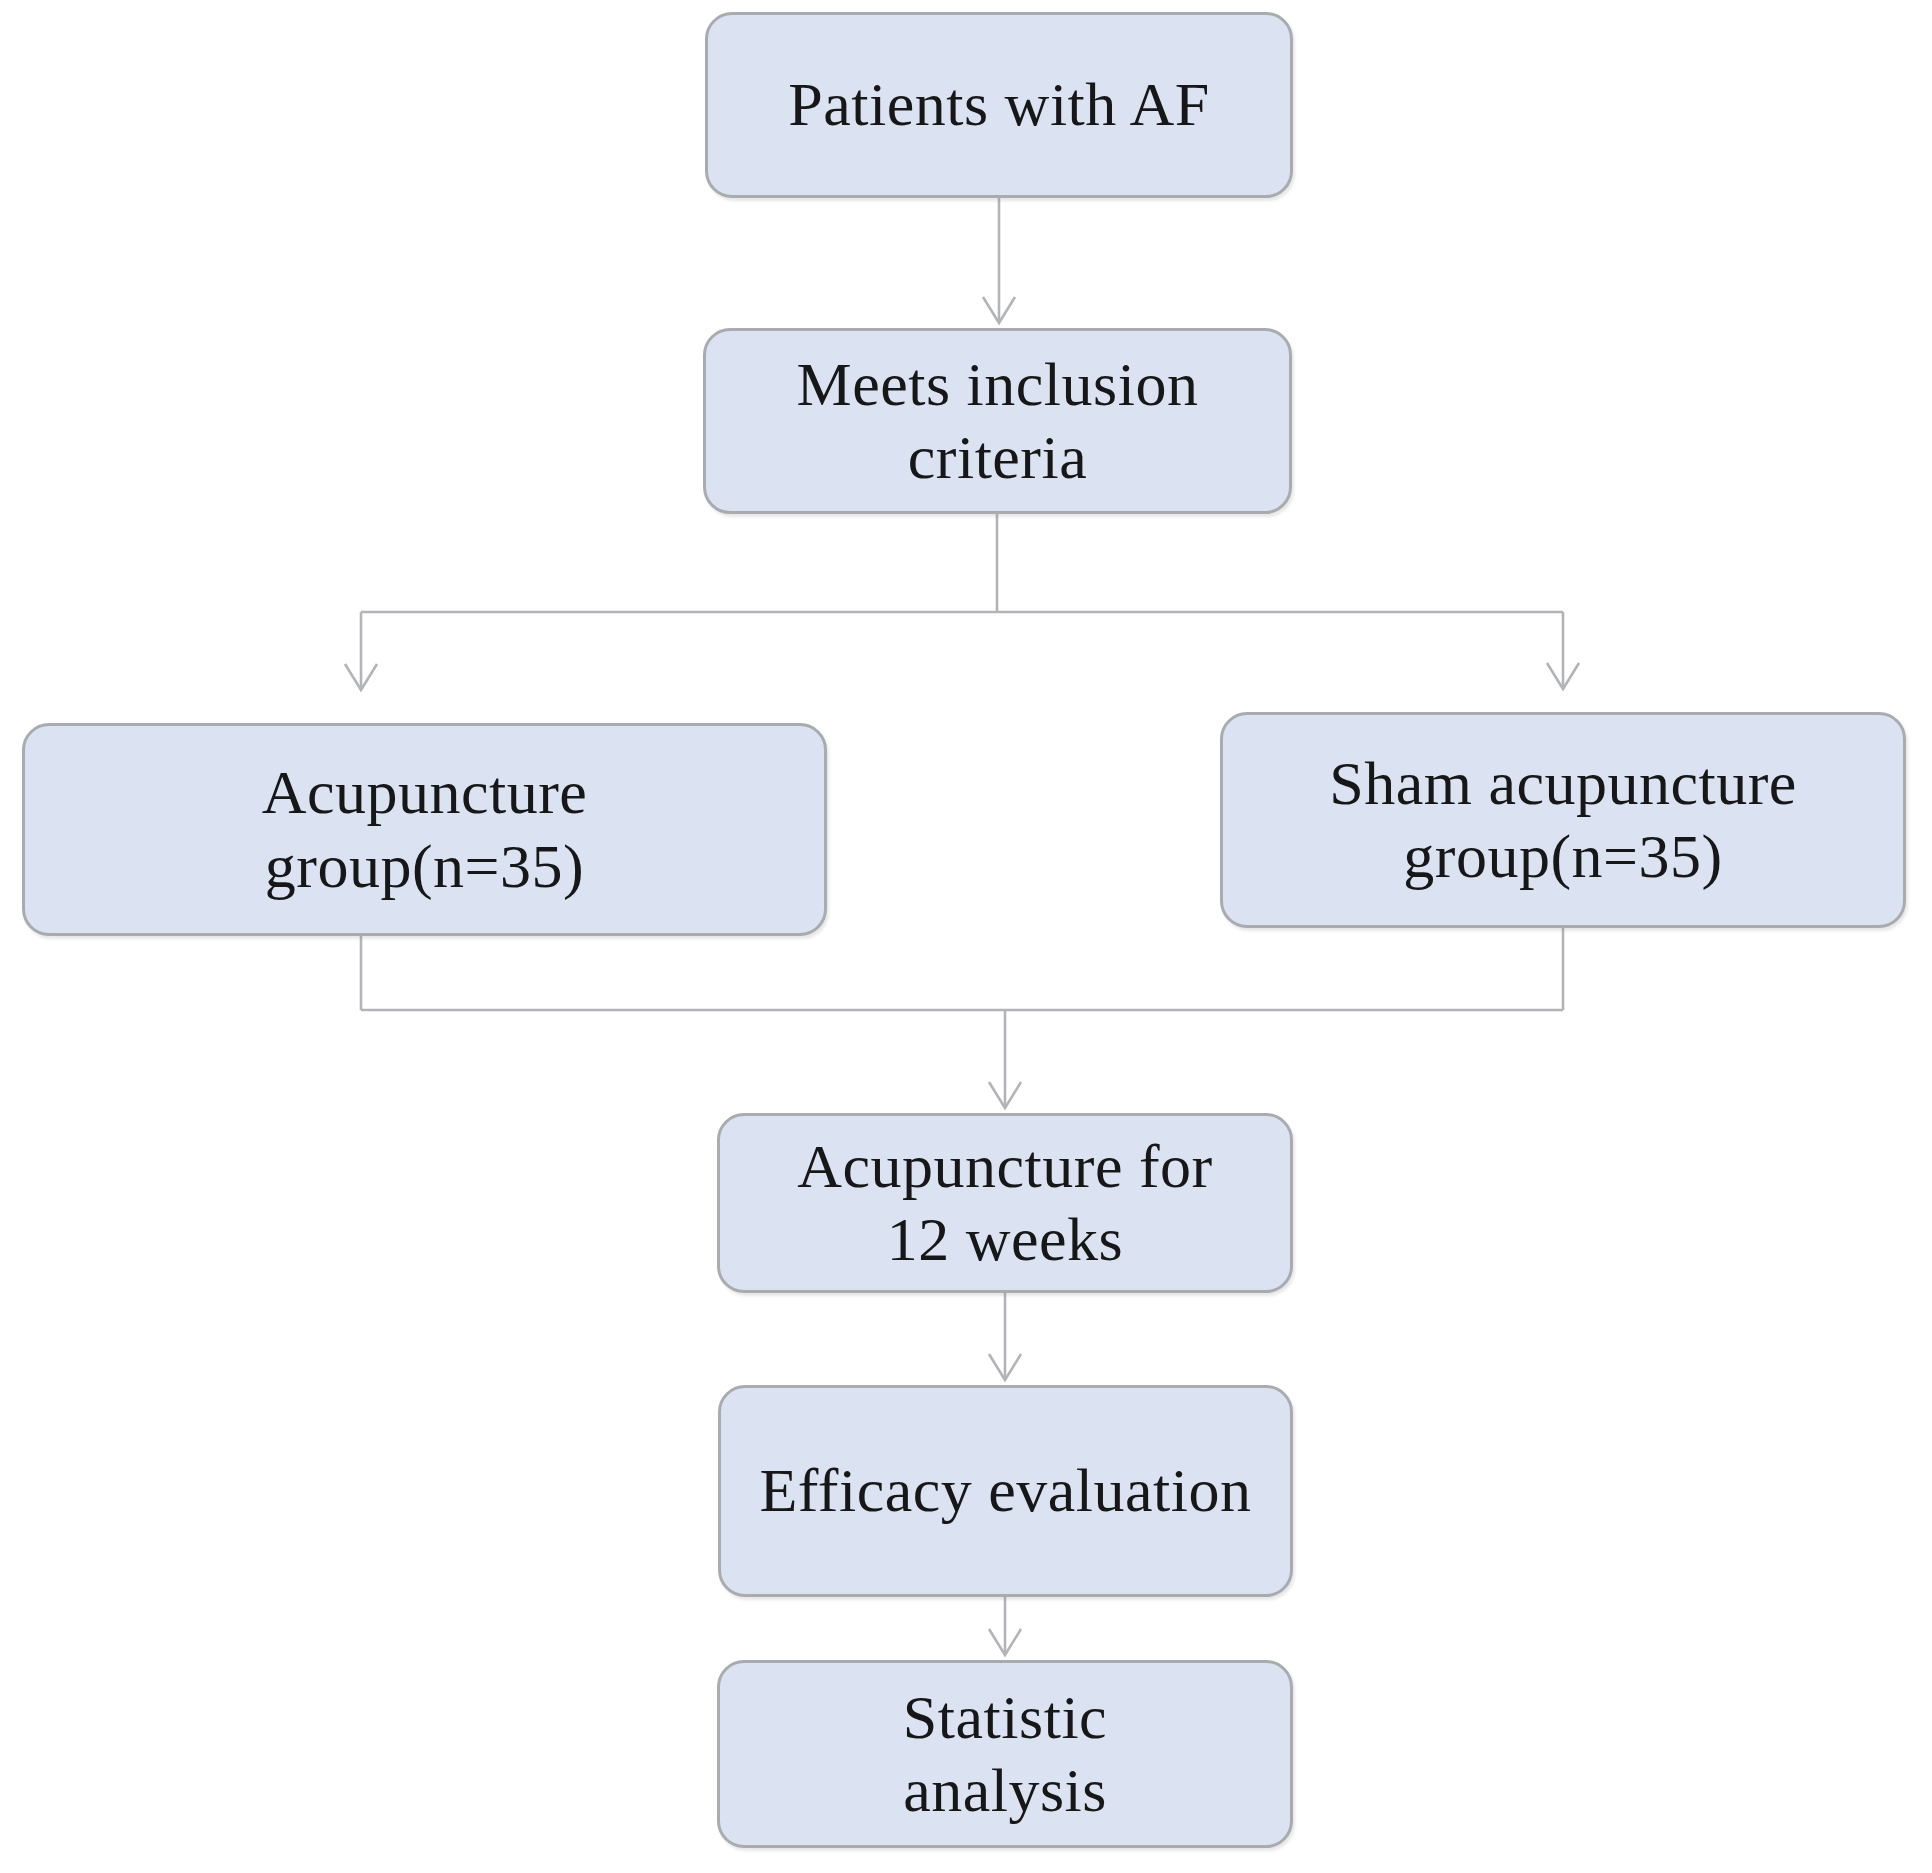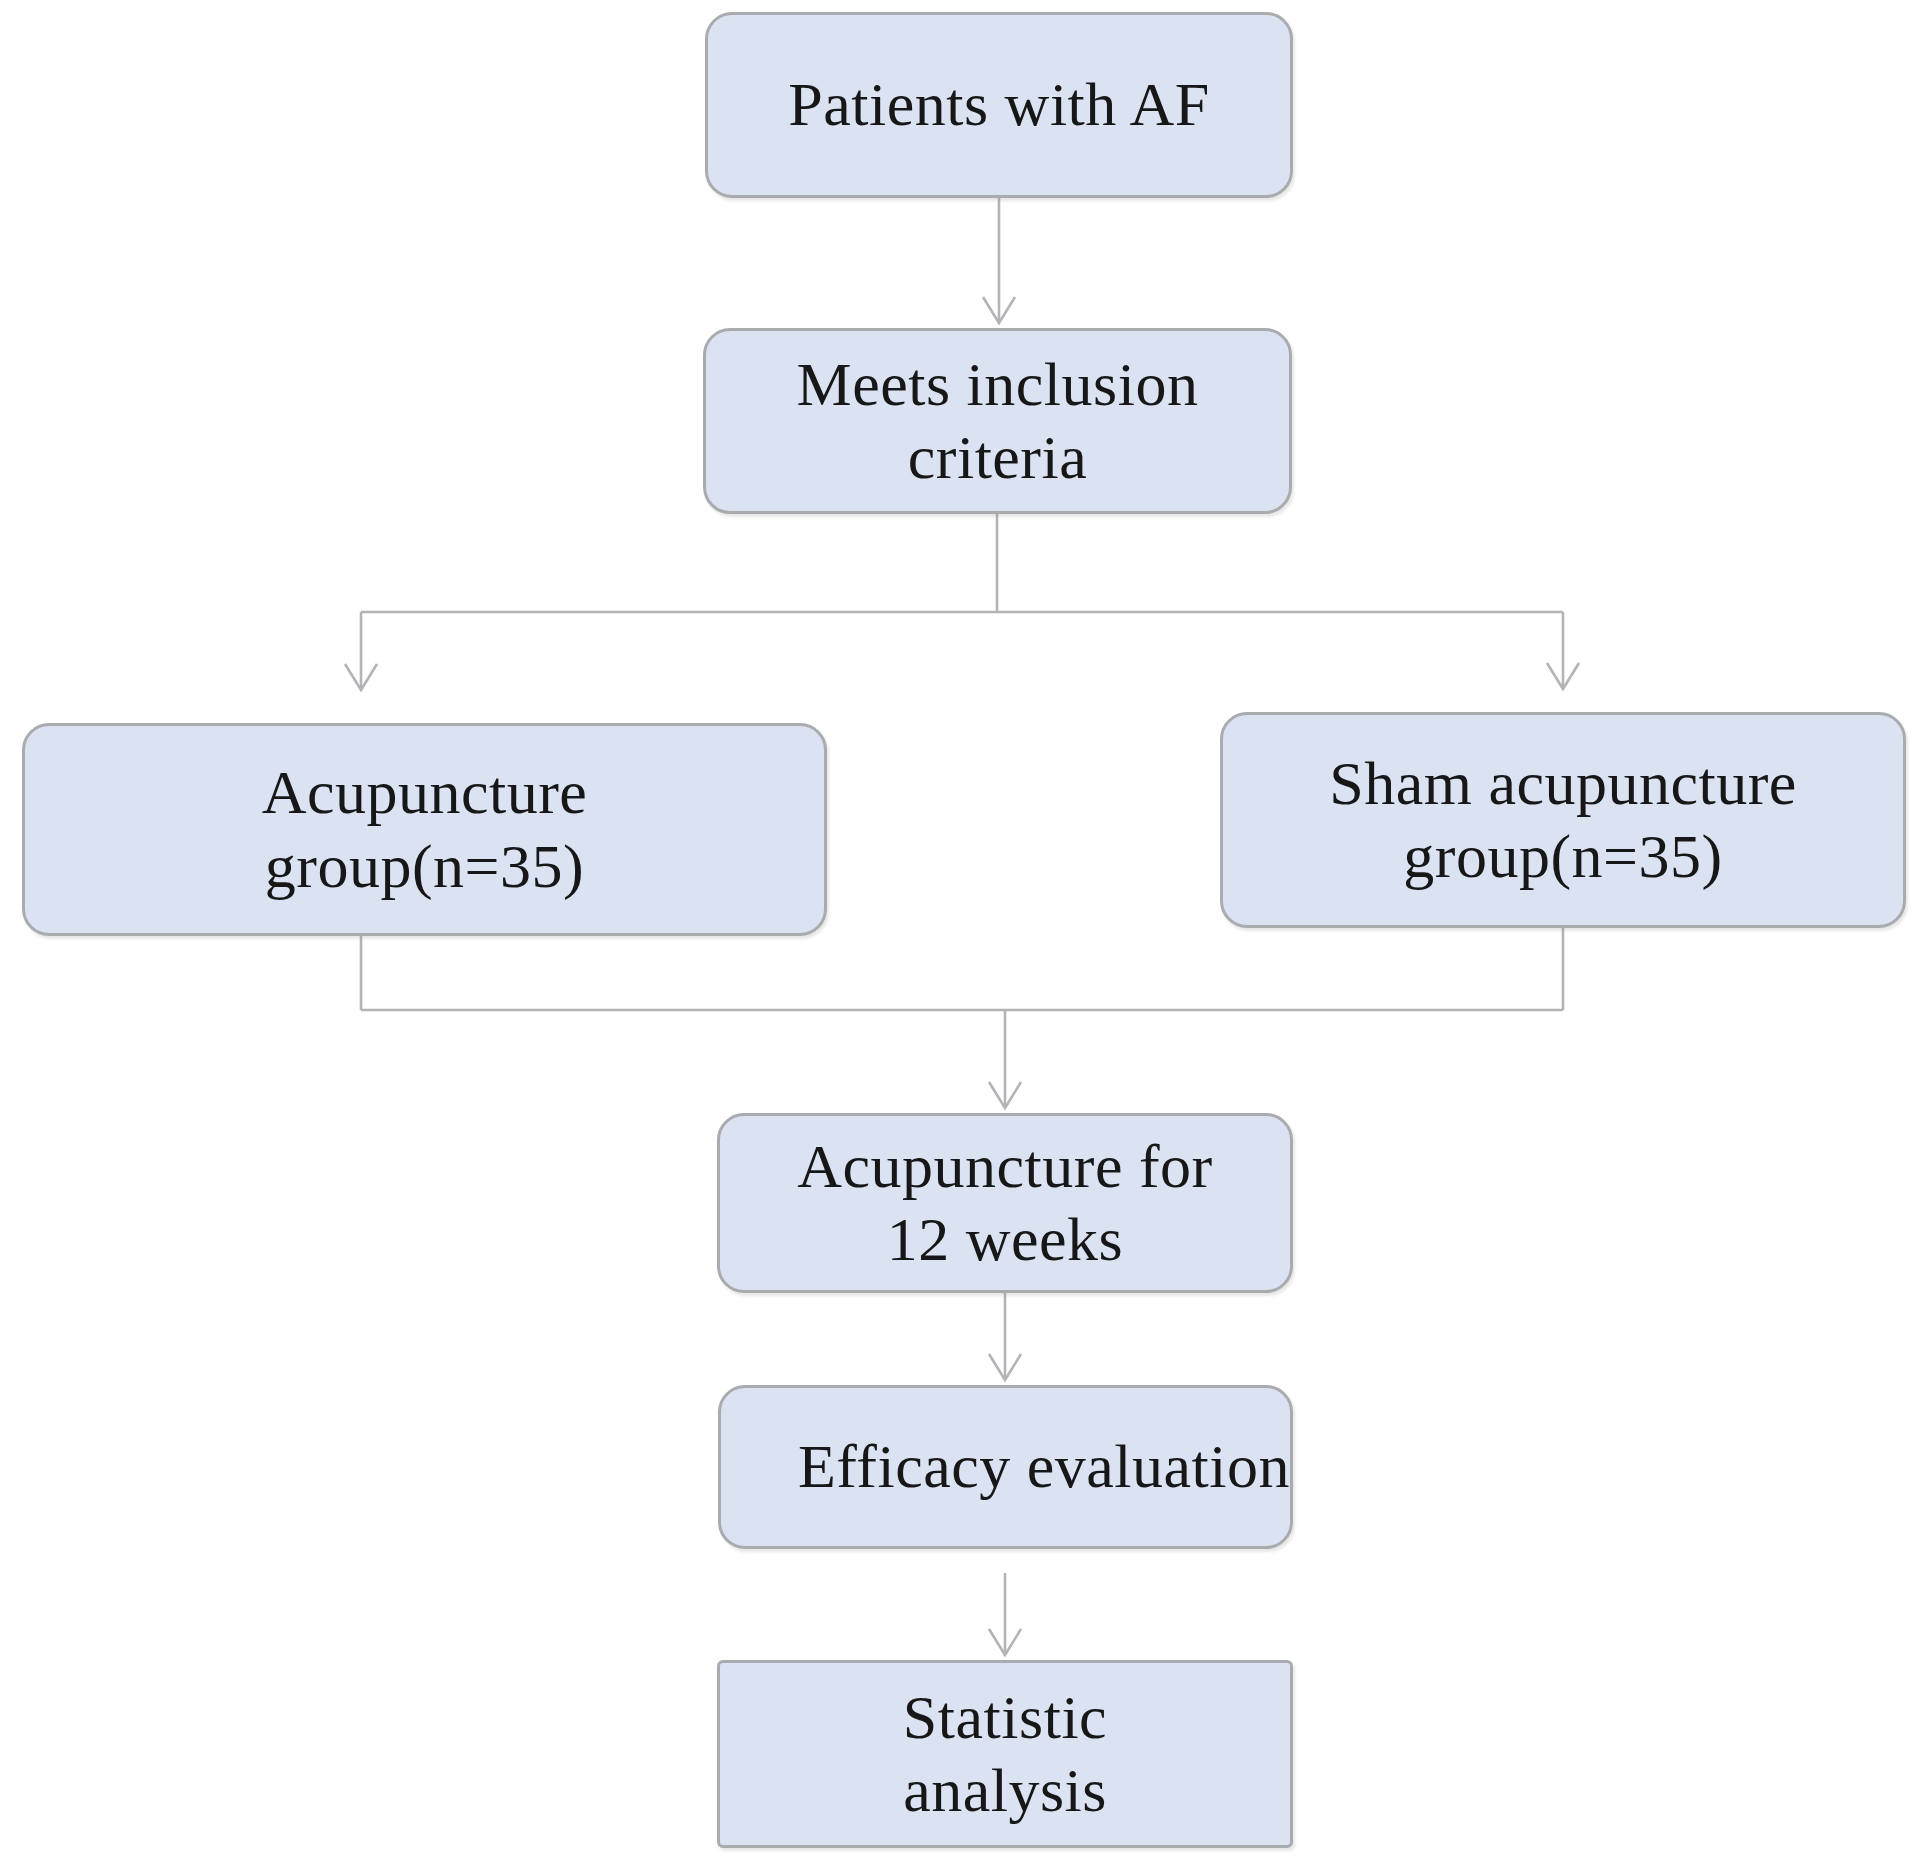--- a/index.html
+++ b/index.html
@@ -45,22 +45,22 @@
     font-size: 62px;
     line-height: 1.18;
     white-space: pre-line;
     letter-spacing: 0.5px;
   }
   #node-patients  { left: 705px;  top: 12px;   width: 588px; height: 186px; }
   #node-inclusion { left: 703px;  top: 328px;  width: 589px; height: 186px; }
   #node-acu       { left: 22px;   top: 723px;  width: 805px; height: 213px; }
   #node-sham      { left: 1220px; top: 694px;  width: 686px; height: 216px; margin-top: 18px; }
   #node-treat     { left: 717px;  top: 1113px; width: 576px; height: 180px; align-items: center; }
-  #node-eff       { left: 718px;  top: 1385px; width: 575px; height: 164px; justify-content: flex-end; }
-  #node-stat      { left: 717px;  top: 1660px; width: 576px; height: 188px; border-radius: 6px; }
+  #node-eff       { left: 718px;  top: 1385px; width: 575px; height: 212px; }
+  #node-stat      { left: 717px;  top: 1660px; width: 576px; height: 188px; }
 </style>
 </head>
 <body>
 
 <div class="canvas">
 
   <svg class="connectors" viewBox="0 0 1932 1873" xmlns="http://www.w3.org/2000/svg">
     <g class="conn">
       <line x1="999" y1="198" x2="999" y2="321"></line>
       <path d="M983 297 L999 323 L1015 297"></path>

